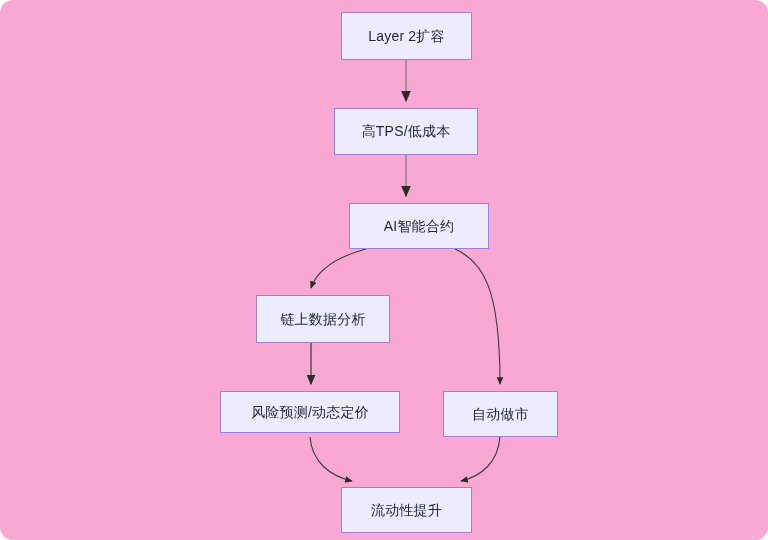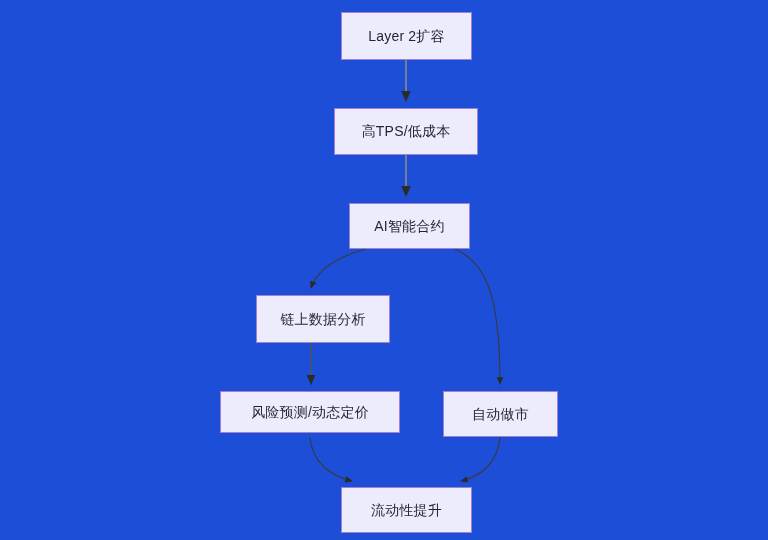--- a/index.html
+++ b/index.html
@@ -40,21 +40,21 @@
     white-space: nowrap;
     z-index: 2;
   }
   .node-label {
     display: block;
   }
 </style>
 </head>
 <body>
 
-<div id="canvas" style="background: #1d4ed8;">
+<div id="canvas" style="background: #f9a8d4; border-radius: 13px;">
 
   <svg id="edge-layer" viewBox="0 0 768 540" xmlns="http://www.w3.org/2000/svg">
     <defs>
       <marker id="arrow-gray" markerWidth="9" markerHeight="9" refX="6.2" refY="3.4" orient="auto" markerUnits="strokeWidth">
         <path d="M0,0.4 L7,3.4 L0,6.4 z" fill="#2b2b2b"></path>
       </marker>
       <marker id="arrow-dark" markerWidth="9" markerHeight="9" refX="6.2" refY="3.4" orient="auto" markerUnits="strokeWidth">
         <path d="M0,0.4 L7,3.4 L0,6.4 z" fill="#2b2b2b"></path>
       </marker>
     </defs>
@@ -75,21 +75,21 @@
   </svg>
 
   <div class="node" id="node-0" style="left: 341px; top: 12px; width: 131px; height: 48px; background: rgb(236, 236, 252); border-color: rgb(160, 127, 212); color: rgb(31, 36, 48);">
     <span class="node-label">Layer 2扩容</span>
   </div>
 
   <div class="node" id="node-1" style="left: 334px; top: 108px; width: 144px; height: 47px; background: rgb(236, 236, 252); border-color: rgb(160, 127, 212); color: rgb(31, 36, 48); align-items: center;">
     <span class="node-label">高TPS/低成本</span>
   </div>
 
-  <div class="node" id="node-2" style="left: 349px; top: 203px; width: 121px; height: 46px; background: rgb(236, 236, 252); border-color: rgb(160, 127, 212); color: rgb(31, 36, 48); text-align: right;">
+  <div class="node" id="node-2" style="left: 349px; top: 203px; width: 140px; height: 46px; background: rgb(236, 236, 252); border-color: rgb(160, 127, 212); color: rgb(31, 36, 48); text-align: right;">
     <span class="node-label">AI智能合约</span>
   </div>
 
   <div class="node" id="node-3" style="left: 256px; top: 295px; width: 134px; height: 48px; background: rgb(236, 236, 252); border-color: rgb(160, 127, 212); color: rgb(31, 36, 48);">
     <span class="node-label">链上数据分析</span>
   </div>
 
   <div class="node" id="node-4" style="left: 220px; top: 391px; width: 180px; height: 42px; background: rgb(236, 236, 252); border-color: rgb(160, 127, 212); color: rgb(31, 36, 48);">
     <span class="node-label">风险预测/动态定价</span>
   </div>

